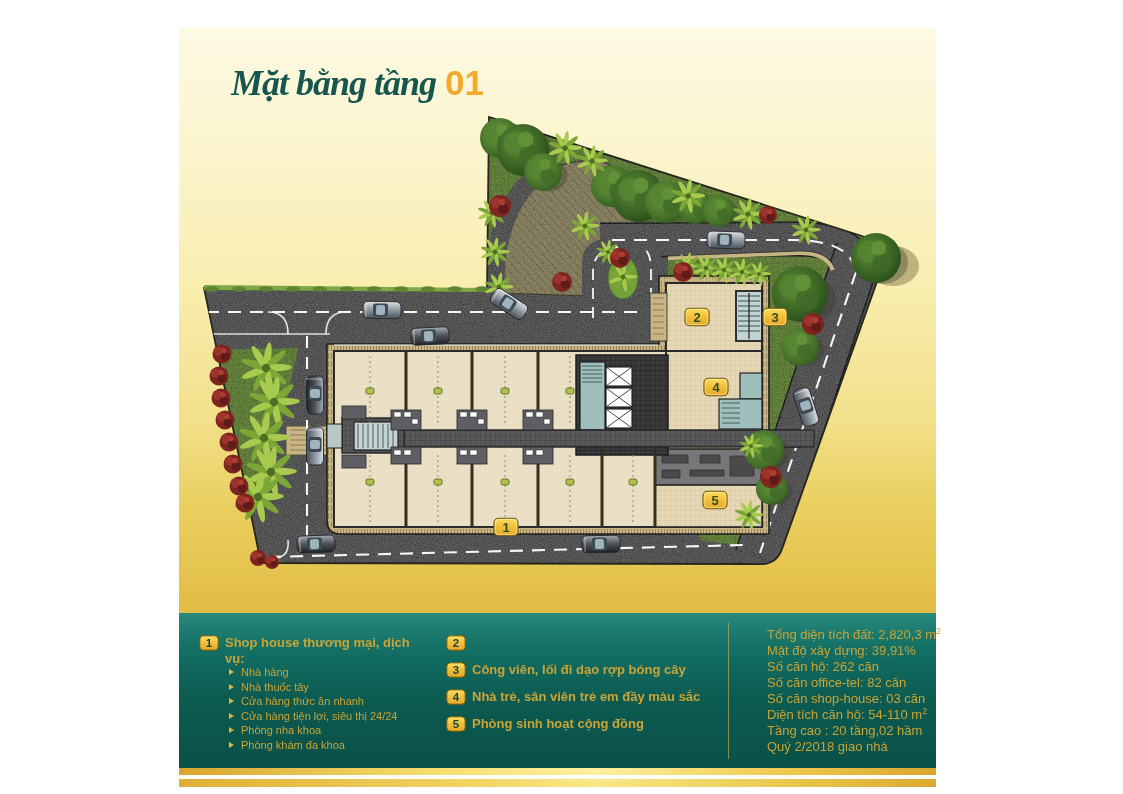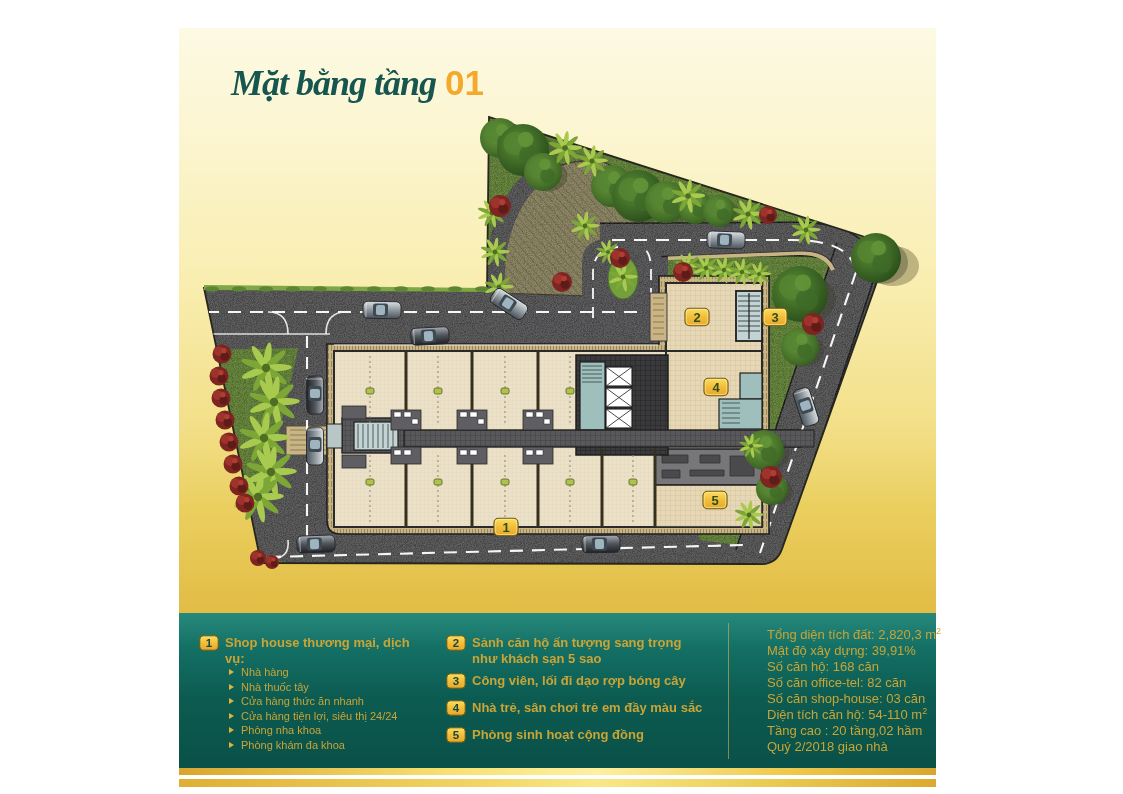--- a/index.html
+++ b/index.html
@@ -922,51 +922,50 @@
           <div class="li"><span class="tri"></span>Phòng nha khoa</div>
           <div class="li"><span class="tri"></span>Phòng khám đa khoa</div>
         </div>
       </div>
   <div class="lcol2">
         <div class="lrow l2">
           <span class="lb"><svg width="20" height="16" viewBox="0 0 20 16">
               <rect x="0.8" y="0.8" width="18.4" height="14.4" rx="3.5" fill="url(#badge)" stroke="#6E5A12" stroke-width="1"></rect>
               <text x="10" y="12" font-family="Liberation Sans, sans-serif" font-size="11.5" font-weight="bold" fill="#19473F" text-anchor="middle">2</text>
             </svg></span>
-          <span class="ltxt">Sảnh căn hộ ấn tượng sang trọng<br>như khách sạn 5 sao</span>
         </div>
         <div class="lrow l2">
           <span class="lb"><svg width="20" height="16" viewBox="0 0 20 16">
               <rect x="0.8" y="0.8" width="18.4" height="14.4" rx="3.5" fill="url(#badge)" stroke="#6E5A12" stroke-width="1"></rect>
               <text x="10" y="12" font-family="Liberation Sans, sans-serif" font-size="11.5" font-weight="bold" fill="#19473F" text-anchor="middle">3</text>
             </svg></span>
           <span class="ltxt">Công viên, lối đi dạo rợp bóng cây</span>
         </div>
         <div class="lrow l2">
           <span class="lb"><svg width="20" height="16" viewBox="0 0 20 16">
               <rect x="0.8" y="0.8" width="18.4" height="14.4" rx="3.5" fill="url(#badge)" stroke="#6E5A12" stroke-width="1"></rect>
               <text x="10" y="12" font-family="Liberation Sans, sans-serif" font-size="11.5" font-weight="bold" fill="#19473F" text-anchor="middle">4</text>
             </svg></span>
-          <span class="ltxt">Nhà trẻ, sân chơi trẻ em đầy màu sắc</span>
+          <span class="ltxt">Nhà trẻ, sân viên trẻ em đầy màu sắc</span>
         </div>
         <div class="lrow l2">
           <span class="lb"><svg width="20" height="16" viewBox="0 0 20 16">
               <rect x="0.8" y="0.8" width="18.4" height="14.4" rx="3.5" fill="url(#badge)" stroke="#6E5A12" stroke-width="1"></rect>
               <text x="10" y="12" font-family="Liberation Sans, sans-serif" font-size="11.5" font-weight="bold" fill="#19473F" text-anchor="middle">5</text>
             </svg></span>
           <span class="ltxt">Phòng sinh hoạt cộng đồng</span>
         </div>
       </div>
 
   <div class="ldiv"></div>
 
   <div class="lcol3">
         <div class="sline">Tổng diện tích đất: 2,820,3 m<sup>2</sup></div>
         <div class="sline">Mật độ xây dựng: 39,91%</div>
-        <div class="sline">Số căn hộ: 168 căn</div>
+        <div class="sline">Số căn hộ: 262 căn</div>
         <div class="sline">Số căn office-tel: 82 căn</div>
         <div class="sline">Số căn shop-house: 03 căn</div>
         <div class="sline">Diện tích căn hộ: 54-110 m<sup>2</sup></div>
         <div class="sline">Tầng cao : 20 tầng,02 hầm</div>
         <div class="sline">Quý 2/2018 giao nhà</div>
       </div>
 </div>
 
 <div id="goldline"></div>
 

